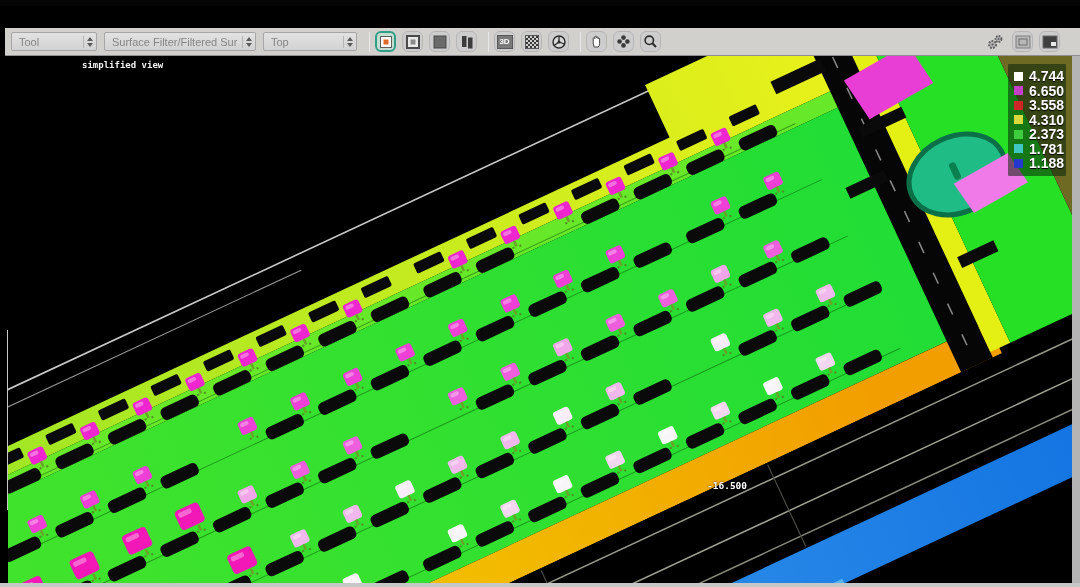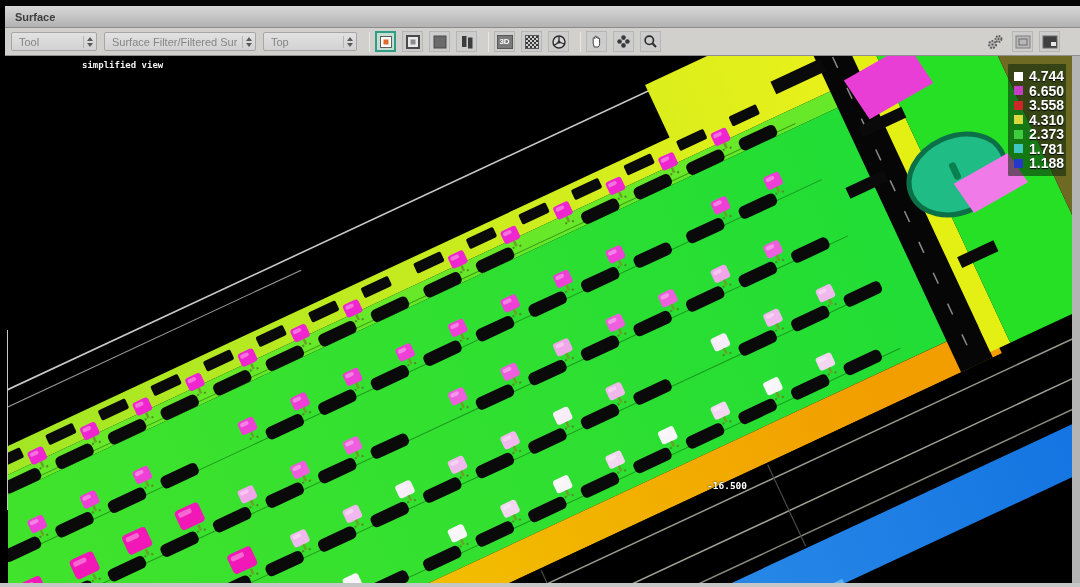--- a/index.html
+++ b/index.html
@@ -19,21 +19,21 @@
   .dd{height:19px;background:linear-gradient(#e2e2e2,#d2d2d2);border:1px solid #a6a6a6;
     border-radius:2px;display:flex;align-items:center;padding:0 4px 0 7px;margin-right:7px;}
   .dd .dd-val{font-size:11px;color:#858585;white-space:nowrap;overflow:hidden;flex:1;}
   .dd-arr{width:9px;height:12px;display:flex;flex-direction:column;align-items:center;
     justify-content:center;margin-left:5px;border-left:1px solid #b5b5b5;padding-left:3px;}
   .dd-arr i{display:block;width:0;height:0;border-left:3px solid transparent;border-right:3px solid transparent;}
   .dd-arr i.up{border-bottom:4px solid #5a5a5a;margin-bottom:2px;}
   .dd-arr i.dn{border-top:4px solid #5a5a5a;}
   .dd-tool{width:86px;}.dd-filter{width:152px;}.dd-view{width:94px;align-items:center;}
   .tsep{width:1px;height:20px;background:#a0a0a0;border-right:1px solid #e8e8e8;margin:0 5px;}
-  .tbtn{width:21px;height:21px;background:#cdcdcd;border:1px solid #b6b6b6;border-radius:0;
+  .tbtn{width:21px;height:21px;background:#cdcdcd;border:1px solid #b6b6b6;border-radius:6px;
     display:flex;align-items:center;justify-content:center;margin-right:6px;}
   .tbtn.sel{border:2px solid #2f9e85;background:#c4ded1;}
   .t3d{font-size:8px;font-weight:bold;color:#fff;background:#7a7a7a;border:1px solid #585858;
     width:16px;height:14px;display:flex;align-items:center;justify-content:center;}
   .mesh{width:14px;height:14px;border:1px solid #585858;
     background-image:linear-gradient(45deg,#3a3a3a 25%,transparent 25%,transparent 75%,#3a3a3a 75%),
       linear-gradient(45deg,#3a3a3a 25%,#cfcfcf 25%,#cfcfcf 75%,#3a3a3a 75%);
     background-size:4px 4px;background-position:0 0,2px 2px;}
   #tb-right{margin-left:auto;display:flex;align-items:center;}
   
@@ -53,23 +53,20 @@
   .leg-sw{width:9px;height:9px;margin-right:6px;flex:none;}
   .leg-val{color:#fff;font-size:14px;font-weight:bold;font-family:"Liberation Sans",sans-serif;
     text-shadow:0 1px 1px #000;}
 </style>
 </head>
 <body>
 
 <div id="window">
   <div id="top-edge"></div>
 
-  <div id="title-bar">
-    <span class="title">Surface</span>
-  </div>
 
   <div id="toolbar">
     <div class="dd dd-tool">
       <span class="dd-val">Tool</span>
       <span class="dd-arr">
           <i class="up"></i>
           <i class="dn"></i>
         </span>
     </div>
     <div class="dd dd-filter">

